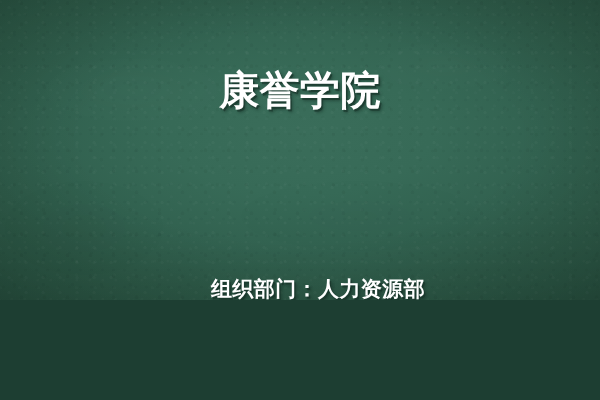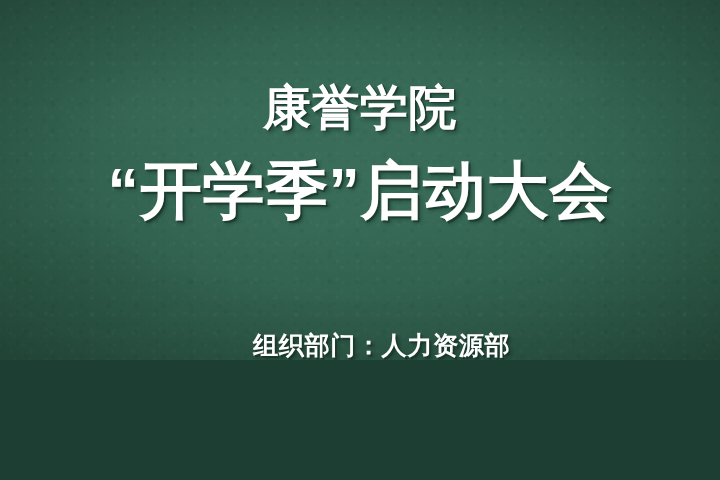--- a/index.html
+++ b/index.html
@@ -162,21 +162,20 @@
 
 <div id="slide">
 
   <div class="board-base"></div>
   <div class="board-noise"></div>
   <div class="board-smudge"></div>
   <div class="board-vignette"></div>
 
   <div class="text-stack">
     <div class="title-line1">康誉学院</div>
-    <div class="title-line2">“开学季”启动大会</div>
     <div class="subtitle">组织部门：人力资源部</div>
   </div>
 
   <div class="chalk"></div>
 
   <div class="ledge">
     <div class="ledge-edge-left"></div>
     <div class="ledge-cap"></div>
   </div>
 

